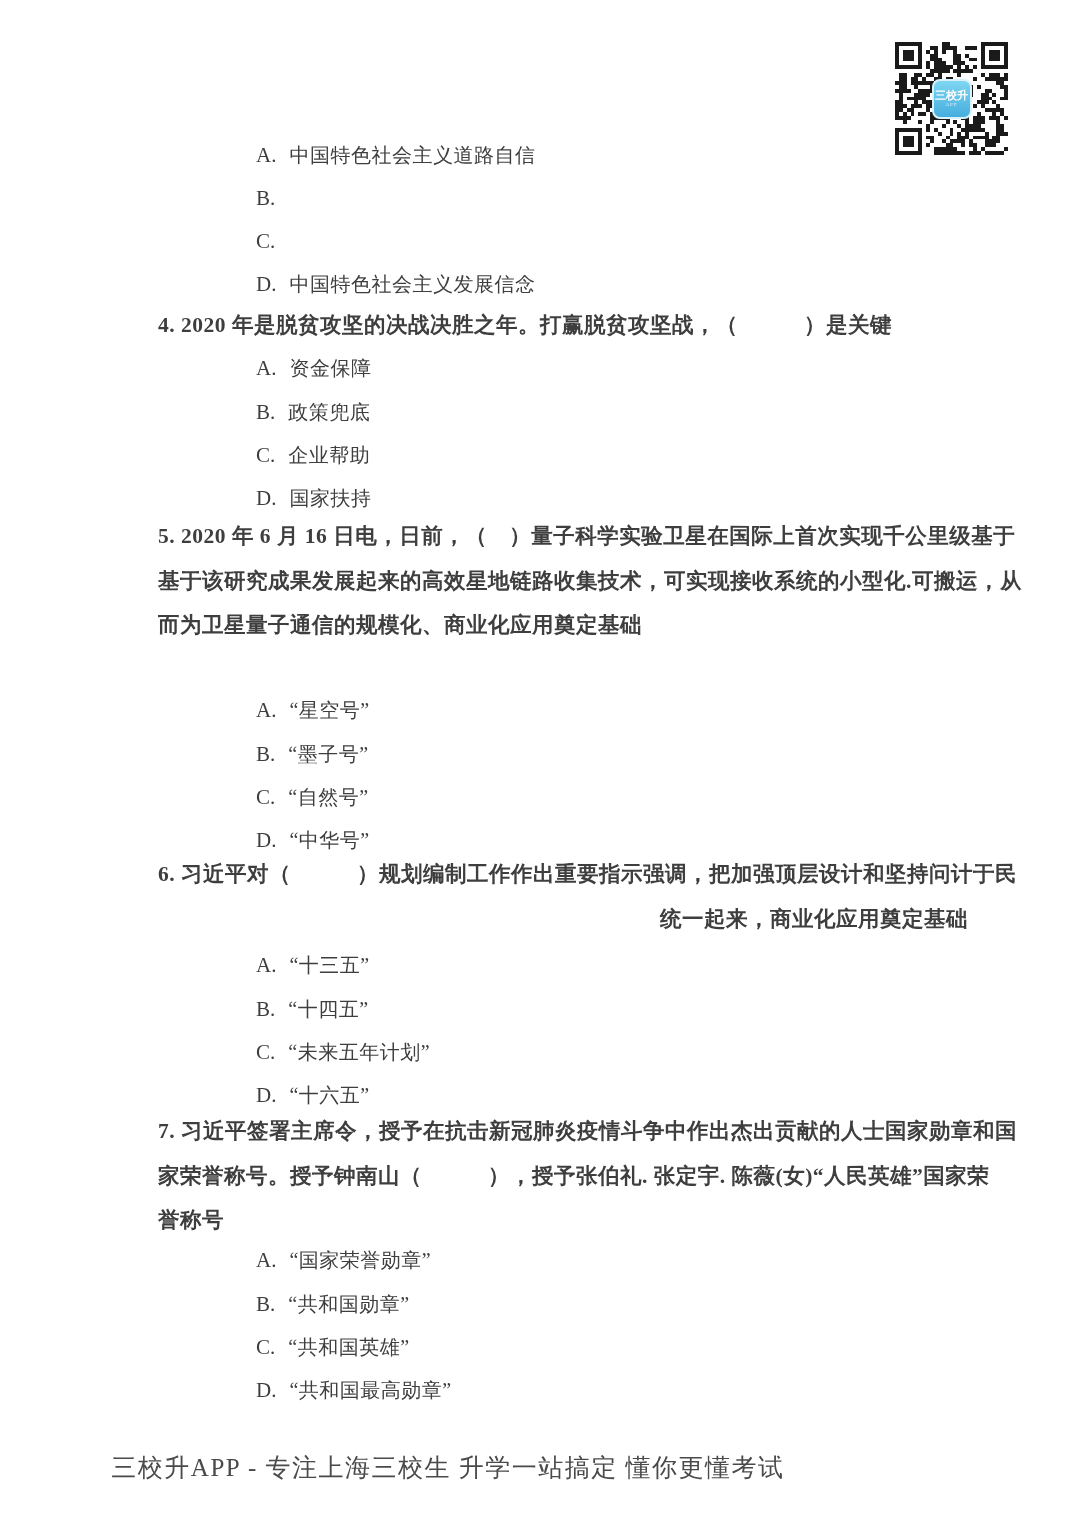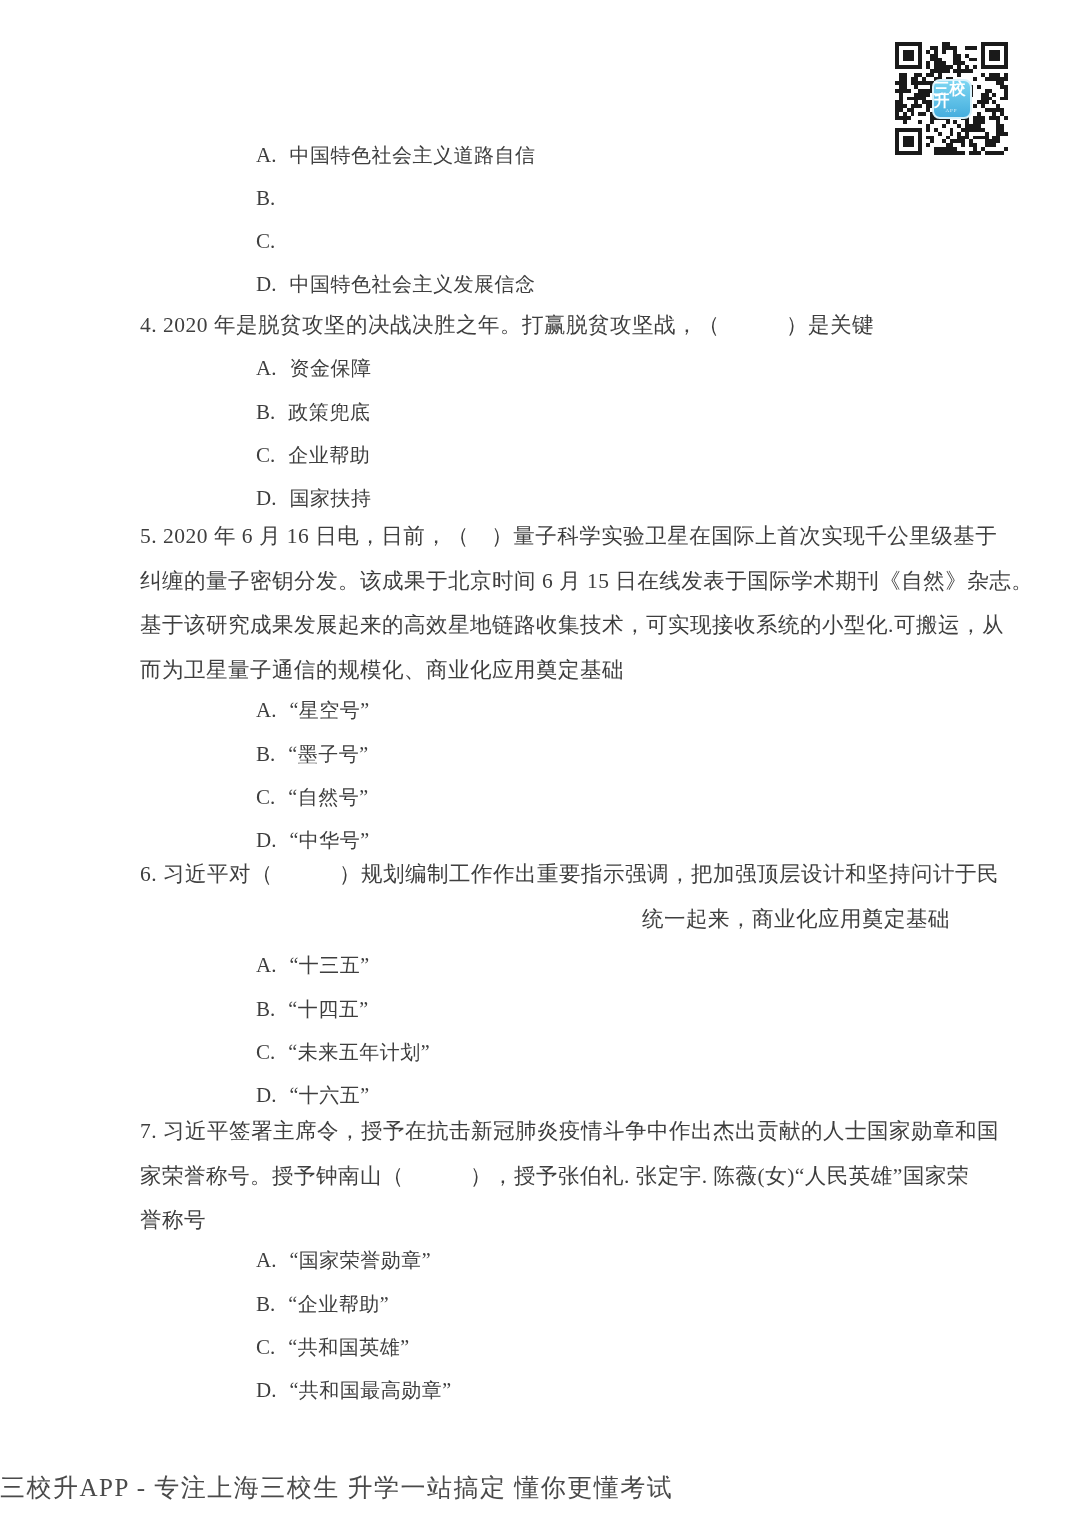--- a/index.html
+++ b/index.html
@@ -19,39 +19,40 @@
   .qr-wrap { position: absolute; left: 895px; top: 42px; width: 113px; height: 113px; }
   .qr-wrap svg { width: 100%; height: 100%; display: block; }
   .qr-logo {
     position: absolute; left: 50%; top: 50%; transform: translate(-50%, -50%);
     width: 40px; height: 40px; border-radius: 8px;
     background: linear-gradient(180deg, #7ed6f2 0%, #45aede 100%);
     border: 2px solid #d9f2fb;
     display: flex; flex-direction: column; align-items: center; justify-content: center;
     color: #ffffff;
   }
-  .qr-logo .logo-main { font-size: 16px; line-height: 12px; font-weight: bold; letter-spacing: 0px; }
+  .qr-logo .logo-main { font-size: 11px; line-height: 12px; font-weight: bold; letter-spacing: 0px; }
   .qr-logo .logo-sub  { font-size: 5px; line-height: 7px; opacity: .85; letter-spacing: 1px; }
 
   
   .stem {
-    position: absolute; left: 140px; width: 810px;
+    position: absolute; left: 158px; width: 810px;
     font-size: 21.5px; line-height: 44.5px;
     white-space: nowrap; color: #3e3e3e;
     letter-spacing: 0.5px;
+    font-weight: bold;
   }
   .opts { position: absolute; left: 256px; }
   .opt-row { display: flex; align-items: center; height: 43.4px; white-space: nowrap; }
   .opt-letter { font-size: 21px; margin-right: 13px; color: #3e3e3e; }
   .opt-text { font-size: 20px; color: #3e3e3e; letter-spacing: 0.5px; }
 
   .footer {
     position: absolute; left: 0; top: 1451px; width: 896px;
-    font-size: 25px; color: #4a4a4a;
-    letter-spacing: 1.5px; white-space: nowrap; margin-top: 20px;
+    text-align: center; font-size: 25px; color: #4a4a4a;
+    letter-spacing: 1.5px; white-space: nowrap;
   }
 </style>
 </head>
 <body>
 
 <div class="page">
 
   <div class="qr-wrap">
     <svg viewBox="0 0 29 29" shape-rendering="crispEdges">
       <rect x="0" y="0" width="29" height="29" fill="#ffffff"></rect>
@@ -396,21 +397,20 @@
       <span class="opt-text">企业帮助</span>
     </div>
     <div class="opt-row">
       <span class="opt-letter">D.</span>
       <span class="opt-text">国家扶持</span>
     </div>
   </div>
 
   <div class="stem" style="top:514px;">
     <div>5. 2020 年 6 月 16 日电，日前，（　）量子科学实验卫星在国际上首次实现千公里级基于</div>
-    <div>纠缠的量子密钥分发。该成果于北京时间 6 月 15 日在线发表于国际学术期刊《自然》杂志。</div>
     <div>基于该研究成果发展起来的高效星地链路收集技术，可实现接收系统的小型化.可搬运，从</div>
     <div>而为卫星量子通信的规模化、商业化应用奠定基础</div>
   </div>
   <div class="opts" style="top:689px;">
     <div class="opt-row">
       <span class="opt-letter">A.</span>
       <span class="opt-text">“星空号”</span>
     </div>
     <div class="opt-row">
       <span class="opt-letter">B.</span>
@@ -454,21 +454,21 @@
     <div>家荣誉称号。授予钟南山（　　　），授予张伯礼. 张定宇. 陈薇(女)“人民英雄”国家荣</div>
     <div>誉称号</div>
   </div>
   <div class="opts" style="top:1239px;">
     <div class="opt-row">
       <span class="opt-letter">A.</span>
       <span class="opt-text">“国家荣誉勋章”</span>
     </div>
     <div class="opt-row">
       <span class="opt-letter">B.</span>
-      <span class="opt-text">“企业帮助”</span>
+      <span class="opt-text">“共和国勋章”</span>
     </div>
     <div class="opt-row">
       <span class="opt-letter">C.</span>
       <span class="opt-text">“共和国英雄”</span>
     </div>
     <div class="opt-row">
       <span class="opt-letter">D.</span>
       <span class="opt-text">“共和国最高勋章”</span>
     </div>
   </div>

